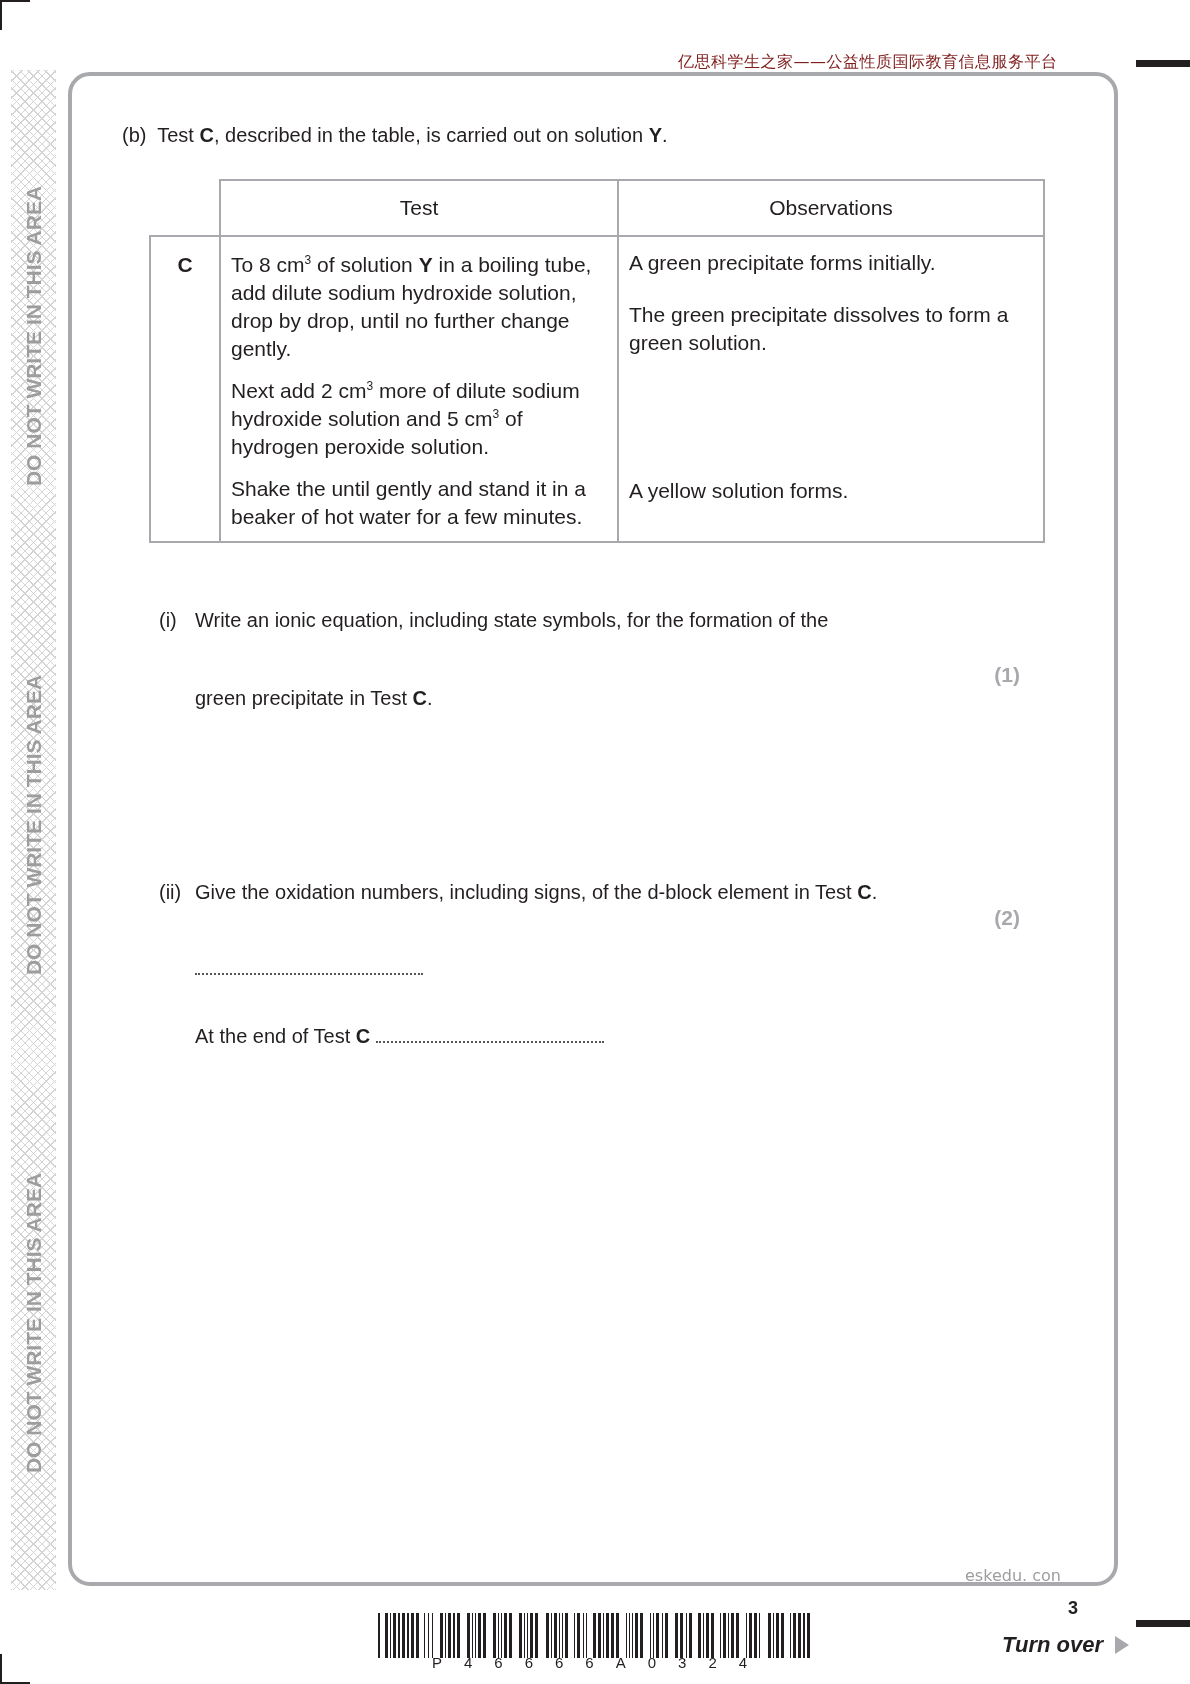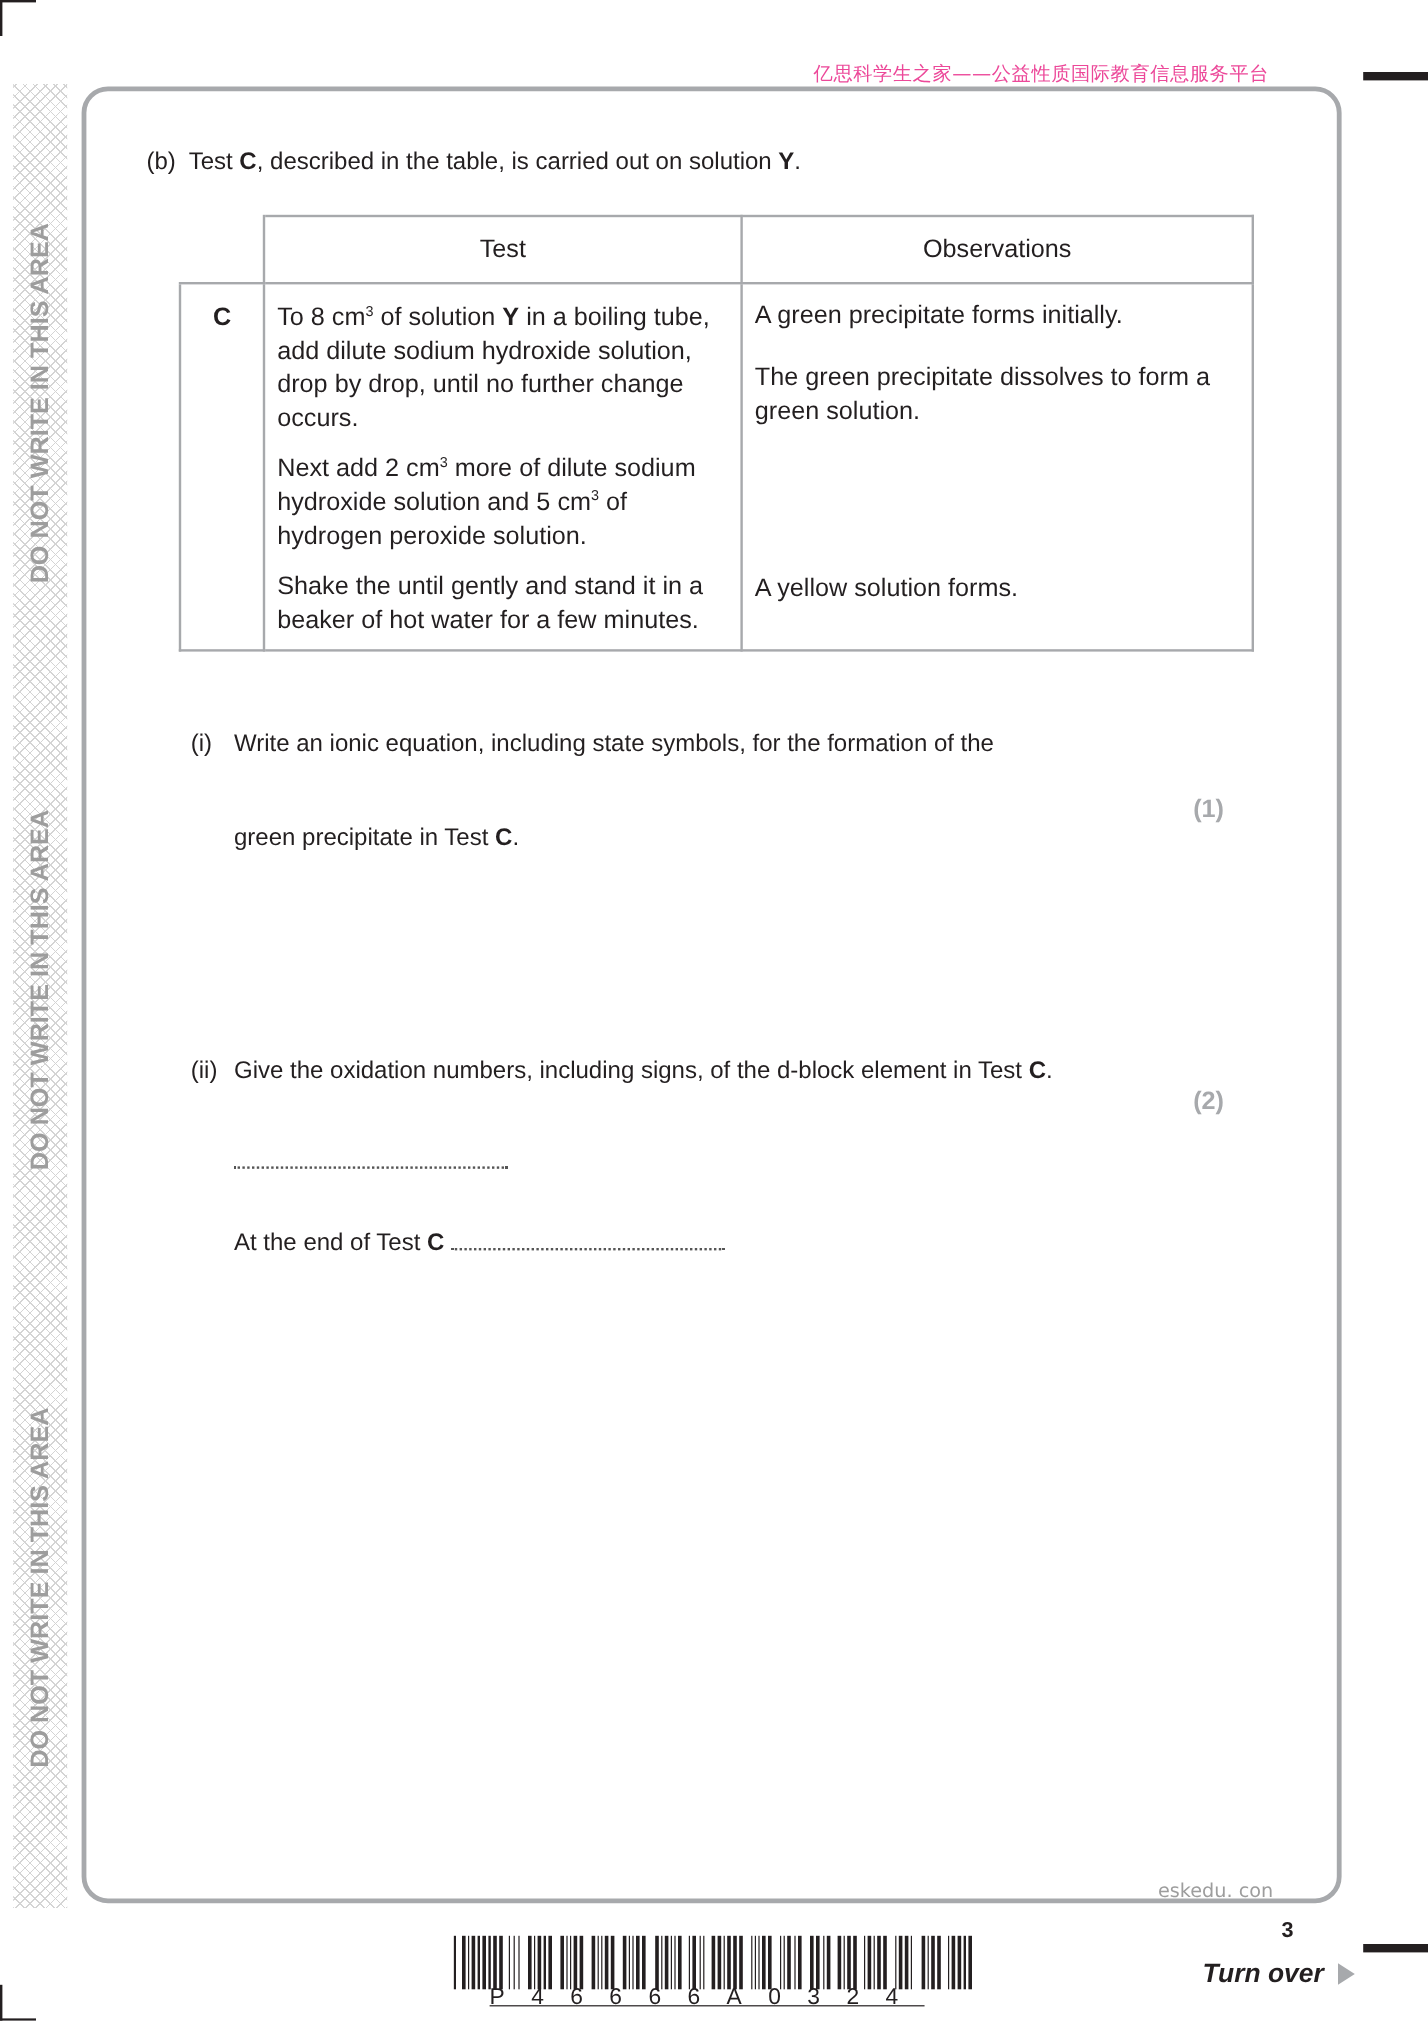--- a/index.html
+++ b/index.html
@@ -20,21 +20,21 @@
       white-space: nowrap; font-weight: bold; font-size: 21px; letter-spacing: 0px;
       color: #9d9d9d; background: transparent;
     }
 
     .frame {
       position: absolute; left: 68px; top: 72px; width: 1050px; height: 1514px;
       border: 4px solid #a7a9ac; border-radius: 22px; box-sizing: border-box;
     }
 
     .header-watermark {
-      position: absolute; left: 678px; top: 52px; font-size: 16px; color: #ec4899;
+      position: absolute; left: 678px; top: 52px; font-size: 16px; color: #7f1d1d;
       letter-spacing: 0.5px; white-space: nowrap; font-family: "DejaVu Sans", sans-serif;
     }
 
     .right-bar { position: absolute; right: 0; width: 54px; height: 7px; background: #231f20; }
 
     .q-line { position: absolute; font-size: 20px; line-height: 28px; white-space: nowrap; }
     .q-line b { font-weight: bold; }
 
     table.tests {
       position: absolute; left: 149px; top: 179px; border-collapse: collapse;
@@ -55,22 +55,22 @@
     .dots { display: inline-block; border-bottom: 2px dotted #555; height: 14px; vertical-align: baseline; }
 
     .footer-watermark { position: absolute; left: 965px; top: 1566px; font-size: 16px; color: #9d9d9d;
       font-family: "DejaVu Sans", sans-serif; }
     .page-num { position: absolute; left: 1068px; top: 1598px; font-size: 18px; font-weight: bold; }
     .turn-over { position: absolute; left: 1002px; top: 1632px; font-size: 22px; font-weight: bold; font-style: italic; white-space: nowrap; }
     .turn-arrow { display: inline-block; width: 0; height: 0; border-top: 9px solid transparent; border-bottom: 9px solid transparent;
       border-left: 14px solid #a7a9ac; margin-left: 12px; vertical-align: -2px; }
 
     .barcode { position: absolute; left: 378px; top: 1613px; width: 432px; height: 45px; }
-    .barcode-text { position: absolute; left: 408px; top: 1654px; font-family: "Liberation Sans", sans-serif;
-      font-size: 19px; letter-spacing: 22px; white-space: nowrap; text-decoration: underline; }
+    .barcode-text { position: absolute; left: 432px; top: 1654px; font-family: "Liberation Sans", sans-serif;
+      font-size: 15px; letter-spacing: 22px; white-space: nowrap; }
   </style>
 </head>
 <body>
 
 <div class="crop-mark" style="left:0;top:0;width:30px;height:2px;"></div>
 <div class="crop-mark" style="left:0;top:0;width:2px;height:30px;"></div>
 <div class="crop-mark" style="left:0;top:1682px;width:30px;height:2px;"></div>
 <div class="crop-mark" style="left:0;top:1654px;width:2px;height:30px;"></div>
 <div class="right-bar" style="top:60px;"></div>
 <div class="right-bar" style="top:1620px;"></div>
@@ -92,21 +92,21 @@
 <table class="tests">
   <tbody>
       <tr>
     <td class="blank"></td>
     <td class="hdr">Test</td>
     <td class="hdr">Observations</td>
   </tr>
   <tr>
     <td class="label">C</td>
     <td class="test-cell">
-      <div class="para"><span>To 8 cm</span><sup>3</sup><span> of solution </span><b>Y</b><span> in a boiling tube, add dilute sodium hydroxide solution, drop by drop, until no further change occurs.</span></div>
+      <div class="para"><span>To 8 cm</span><sup>3</sup><span> of solution </span><b>Y</b><span> in a boiling tube, add dilute sodium hydroxide solution, drop by drop, until no further change gently.</span></div>
       <div class="para"><span>Next add 2 cm</span><sup>3</sup><span> more of dilute sodium hydroxide solution and 5 cm</span><sup>3</sup><span> of hydrogen peroxide solution.</span></div>
       <div class="para">Shake the until gently and stand it in a beaker of hot water for a few minutes.</div>
     </td>
     <td class="obs-cell">
       <div class="para" style="margin-bottom:24px;">A green precipitate forms initially.</div>
       <div class="para" style="margin-bottom:120px;">The green precipitate dissolves to form a green solution.</div>
       <div class="para">A yellow solution forms.</div>
     </td>
   </tr>
 </tbody>

